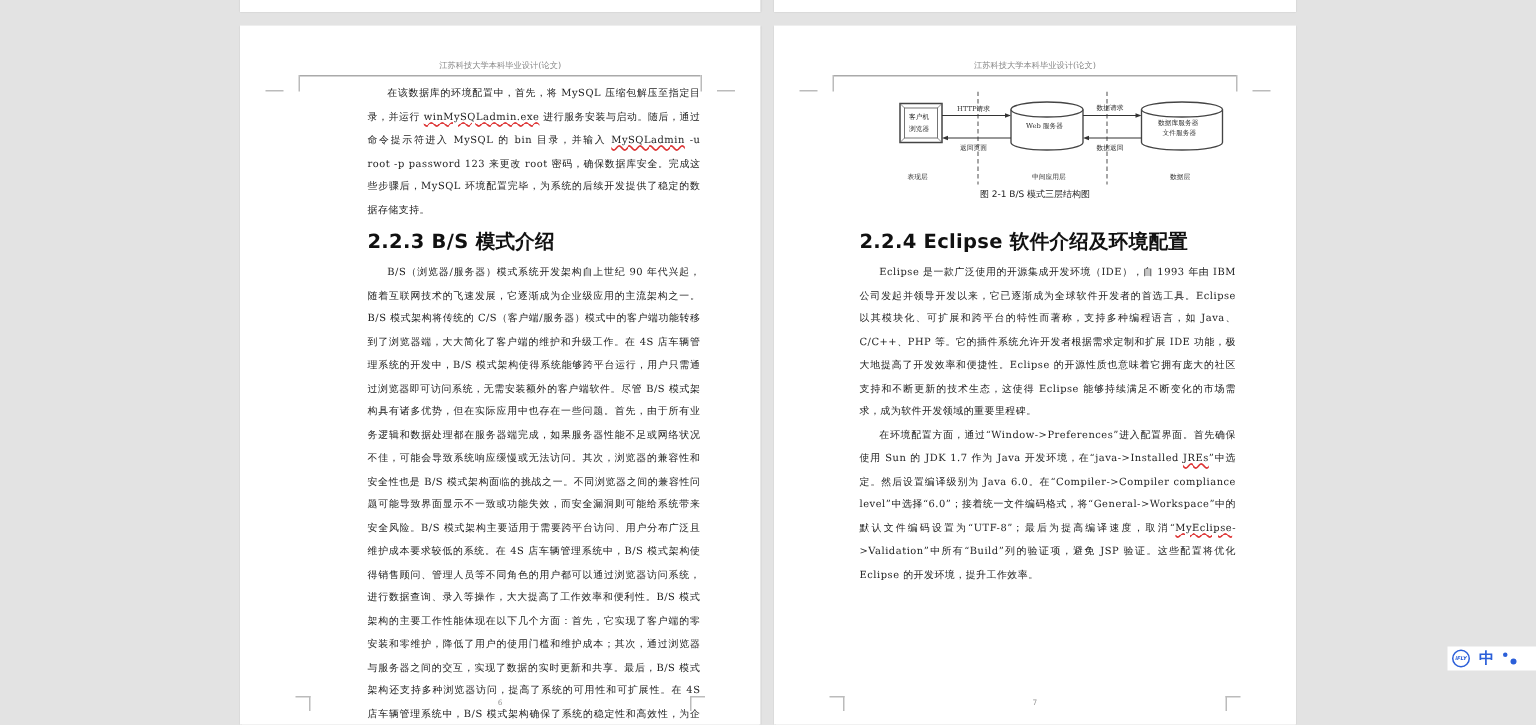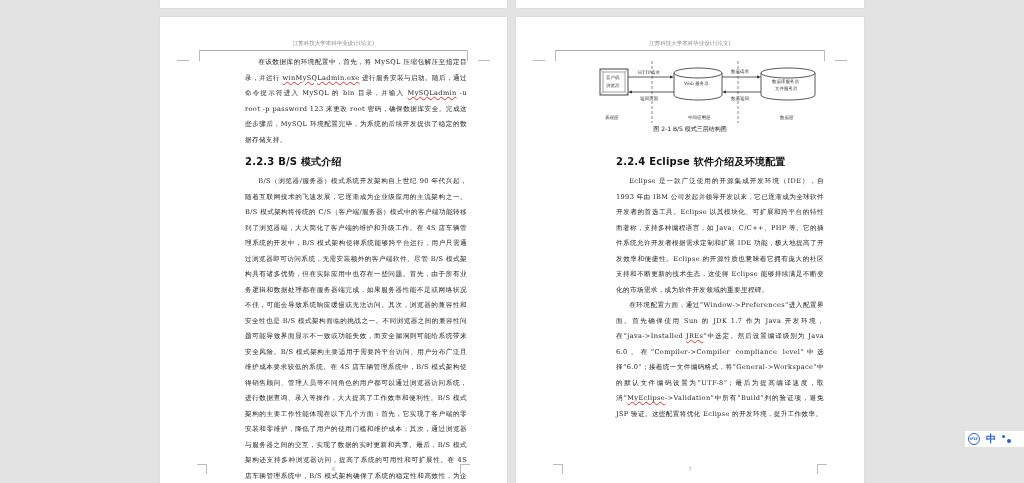--- a/index.html
+++ b/index.html
@@ -41,21 +41,21 @@
   }
 
   .body-text {
     position: absolute; left: 57px; right: 40px;
     font-size: 6.6px; line-height: 15.5px; color: #222;
     text-align: justify; letter-spacing: 0.35px;
   }
   .para { text-indent: 2em; }
   .heading {
     font-family: "DejaVu Sans", sans-serif;
-    font-weight: bold; font-size: 10px; line-height: 12px; color: #111;
+    font-weight: bold; font-size: 13px; line-height: 12px; color: #111;
     margin: 8px 0 6px 0; letter-spacing: 0.2px;
   }
   .underline-red { text-decoration: underline; text-decoration-color: #d33; text-decoration-style: wavy; text-decoration-thickness: 0.6px; }
 
   
   .diagram { position: absolute; left: 80px; top: 44px; width: 230px; height: 72px; }
   .diagram svg { position: absolute; left: 0; top: 0; }
   .d-label { position: absolute; font-size: 4.5px; color: #333; white-space: nowrap; }
   .fig-caption {
     position: absolute; left: 0; right: 0; top: 108px;
@@ -139,21 +139,21 @@
     <div class="d-label" style="left:42px; top:9px;">HTTP请求</div>
     <div class="d-label" style="left:44px; top:35px;">返回页面</div>
     <div class="d-label" style="left:135px; top:8px;">数据请求</div>
     <div class="d-label" style="left:135px; top:35px;">数据返回</div>
     <div class="d-label" style="left:9px; top:54px;">表现层</div>
     <div class="d-label" style="left:92px; top:54px;">中间应用层</div>
     <div class="d-label" style="left:184px; top:54px;">数据层</div>
   </div>
   <div class="fig-caption">图 2-1 B/S 模式三层结构图</div>
 
-  <div class="body-text" style="top: 131px; margin-left: 43px;">
+  <div class="body-text" style="top: 131px;">
     <div class="heading">2.2.4 Eclipse 软件介绍及环境配置</div>
     <p class="para">Eclipse 是一款广泛使用的开源集成开发环境（IDE），自 1993 年由 IBM 公司发起并领导开发以来，它已逐渐成为全球软件开发者的首选工具。Eclipse 以其模块化、可扩展和跨平台的特性而著称，支持多种编程语言，如 Java、C/C++、PHP 等。它的插件系统允许开发者根据需求定制和扩展 IDE 功能，极大地提高了开发效率和便捷性。Eclipse 的开源性质也意味着它拥有庞大的社区支持和不断更新的技术生态，这使得 Eclipse 能够持续满足不断变化的市场需求，成为软件开发领域的重要里程碑。</p>
     <p class="para" id="rp-para2"><span>在环境配置方面，通过“Window-&gt;Preferences”进入配置界面。首先确保使用 Sun 的 JDK 1.7 作为 Java 开发环境，在“java-&gt;Installed </span><span class="underline-red">JREs</span><span>”中选定。然后设置编译级别为 Java 6.0。在“Compiler-&gt;Compiler compliance level”中选择“6.0”；接着统一文件编码格式，将“General-&gt;Workspace”中的默认文件编码设置为“UTF-8”；最后为提高编译速度，取消“</span><span class="underline-red">MyEclipse</span><span>-&gt;Validation”中所有“Build”列的验证项，避免 JSP 验证。这些配置将优化 Eclipse 的开发环境，提升工作效率。</span></p>
   </div>
 
   <div class="corner c-bl"></div>
   <div class="corner c-br"></div>
   <div class="page-num">7</div>
 </div>
 

